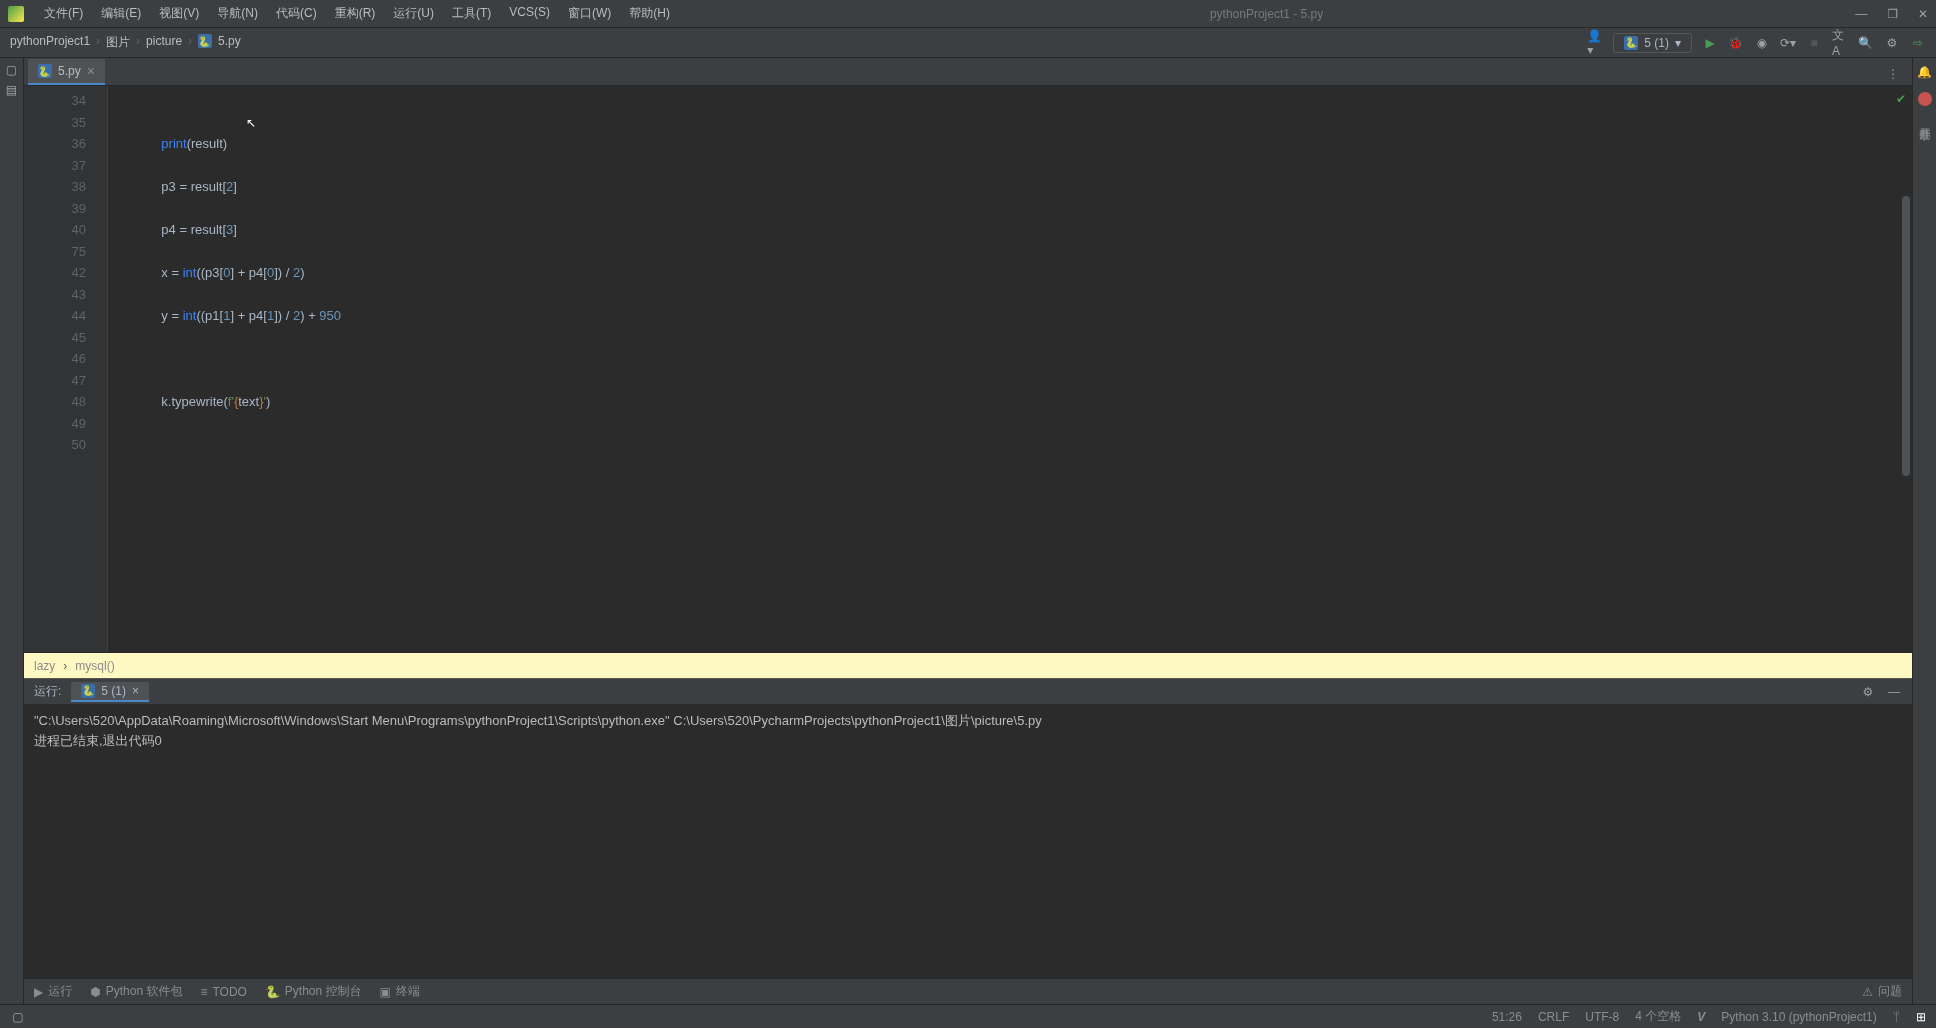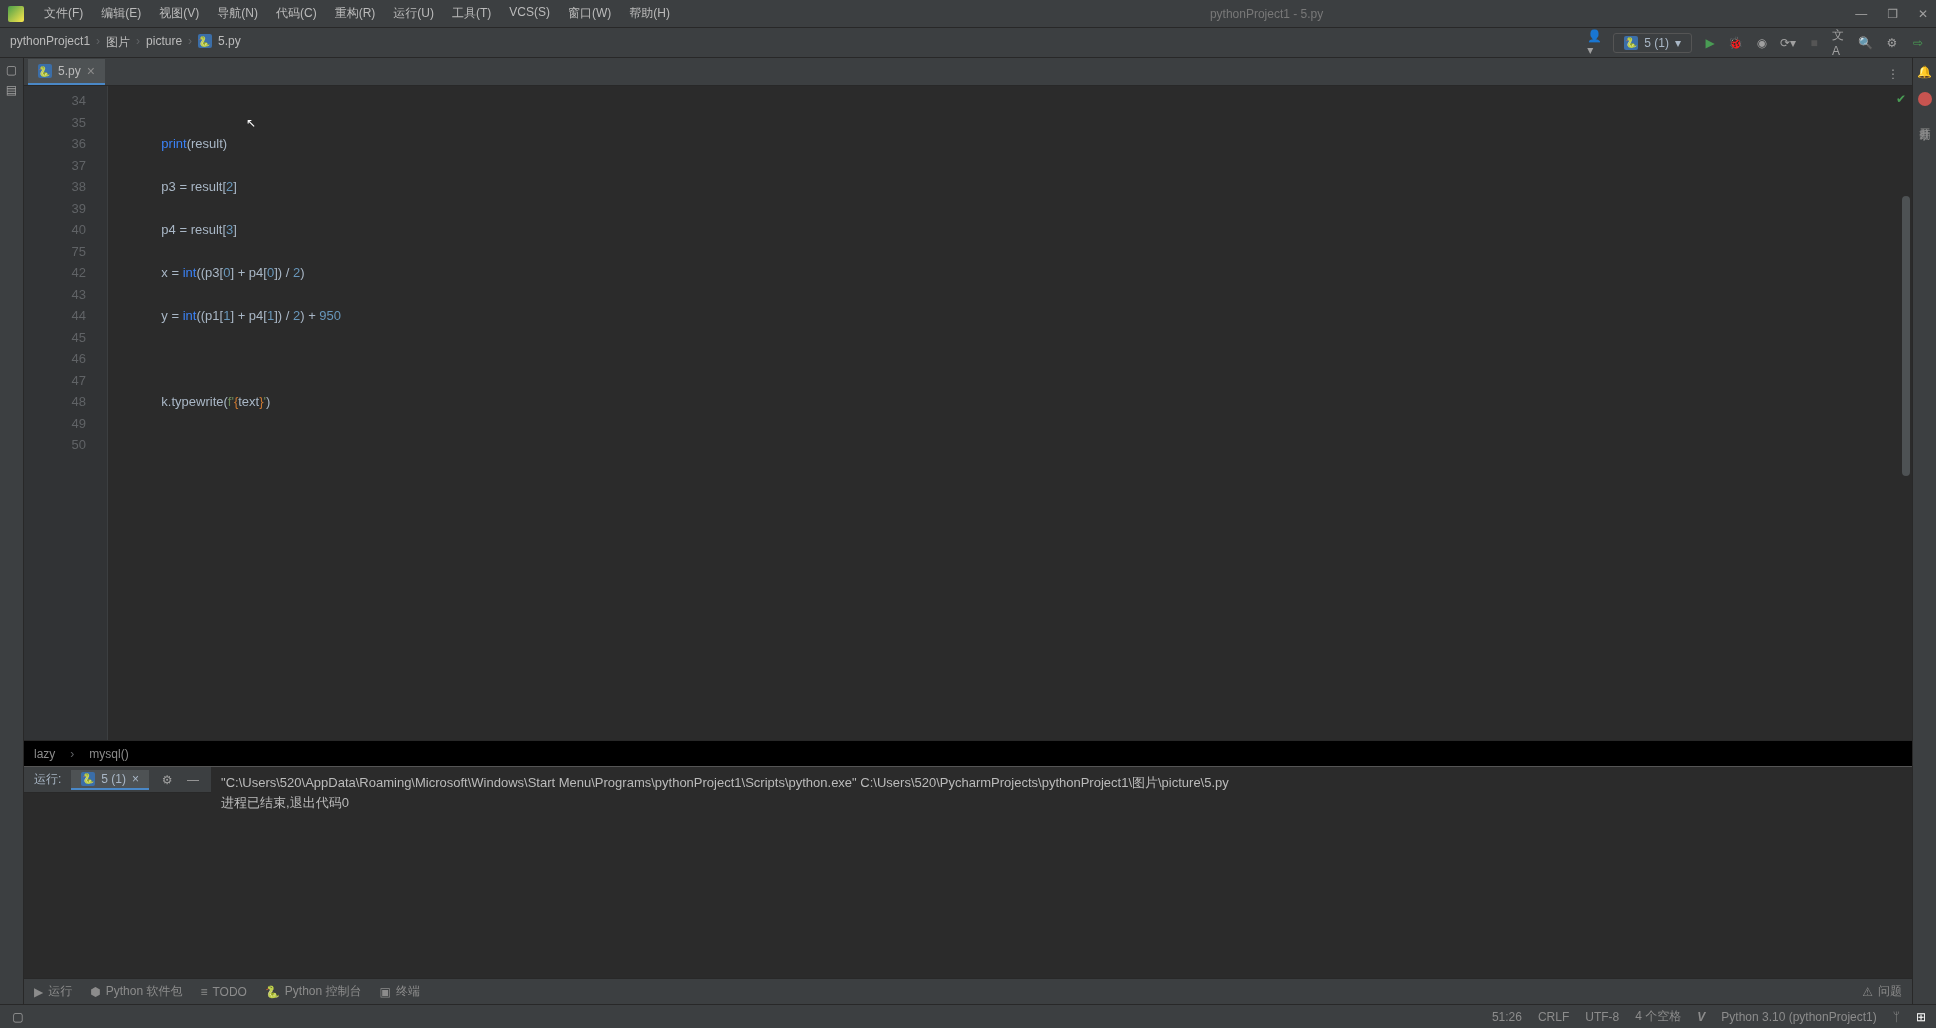--- a/index.html
+++ b/index.html
@@ -32,22 +32,22 @@
 .fold-gutter{width:14px;background:#313335;border-right:1px solid #3C3F41}
 .code{flex:1;padding:4px 10px;font-family:"JetBrains Mono",Consolas,monospace;font-size:13px;line-height:21.5px;white-space:pre;color:#A9B7C6;position:relative}
 .right-gutter{width:24px;background:#3C3F41;border-left:1px solid #282828;display:flex;flex-direction:column;align-items:center;padding-top:6px;gap:8px}
 .kw{color:#CC7832}
 .str{color:#6A8759}
 .num{color:#6897BB}
 .fn{color:#3b82f6}
 .self{color:#94558D}
 .field{color:#9876AA}
 .id{color:#A9B7C6}
-.context-bar{height:26px;background:#000000;border-top:1px solid #282828;display:flex;align-items:center;padding:0 10px;color:#8C8C8C;gap:15px}
-.run-panel{height:212px;background:#2B2B2B;border-top:1px solid #555;display:flex;flex-direction:row}
+.context-bar{height:26px;background:#fef9c3;border-top:1px solid #282828;display:flex;align-items:center;padding:0 10px;color:#8C8C8C;gap:8px}
+.run-panel{height:300px;background:#2B2B2B;border-top:1px solid #555;display:flex;flex-direction:column}
 .run-header{height:26px;background:#3C3F41;display:flex;align-items:center;padding:0 10px;gap:10px;border-bottom:1px solid #282828}
 .run-tab{background:#4E5254;padding:2px 10px;display:flex;align-items:center;gap:6px;border-bottom:2px solid #4A88C7}
 .run-output{flex:1;padding:6px 10px;font-family:"JetBrains Mono",Consolas,monospace;font-size:13px;line-height:20px;color:#BBBBBB}
 .bottom-tools{height:26px;background:#3C3F41;border-top:1px solid #282828;display:flex;align-items:center;padding:0 10px;gap:18px;color:#8C8C8C}
 .bottom-tools .tool{display:flex;align-items:center;gap:5px;cursor:pointer}
 .statusbar{height:24px;background:#3C3F41;border-top:1px solid #282828;display:flex;align-items:center;padding:0 10px;color:#8C8C8C;gap:16px}
 .statusbar .sp{margin-left:auto}
 .check-ok{color:#499C54;position:absolute;right:6px;top:6px}
 .scroll-thumb{position:absolute;right:2px;top:110px;width:8px;height:280px;background:#4E5254;border-radius:4px}
 .red-dot{width:14px;height:14px;background:#C75450;border-radius:50%;margin-top:4px}

